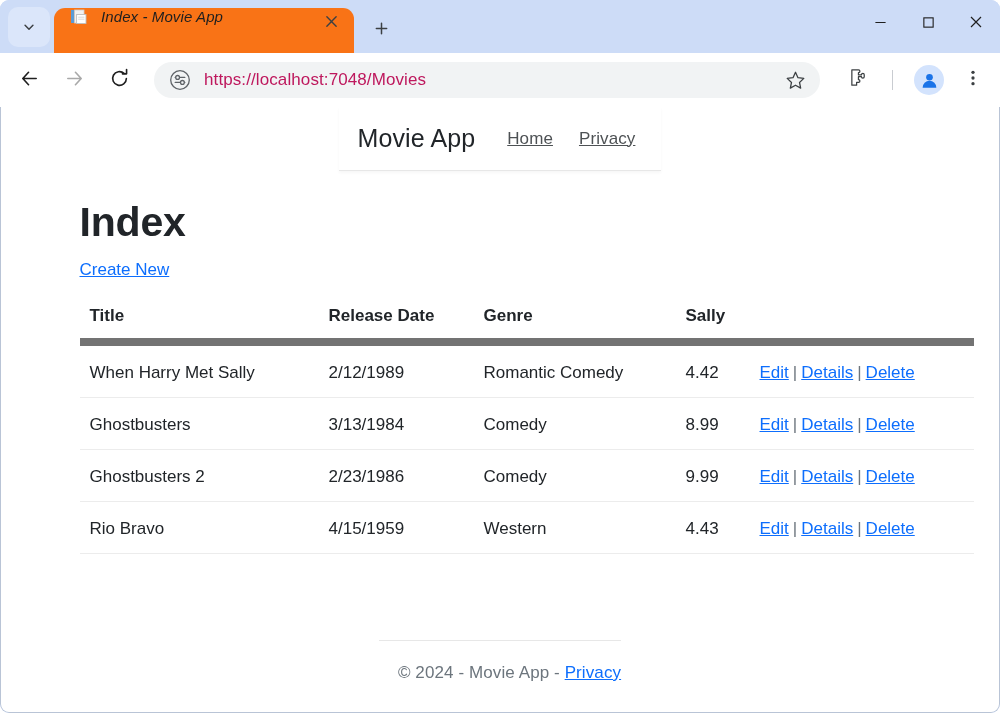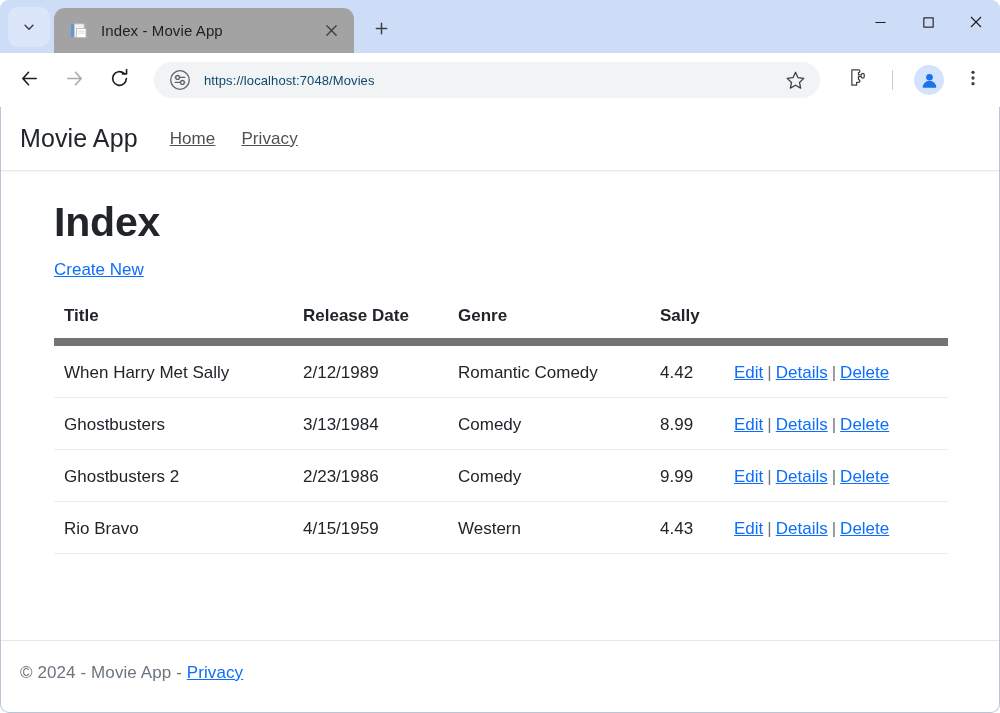--- a/index.html
+++ b/index.html
@@ -37,25 +37,26 @@
     margin: 0 4px 6px 2px;
     border-radius: 10px;
     background: #dbe6fa;
     display: flex; align-items: center; justify-content: center;
     cursor: default;
   }
   .tabsearch svg { display:block; }
 
   .tab {
     width: 300px; height: 45px;
-    background: #a3a3a3;
+    background: #f97316;
     border-radius: 11px 11px 0 0;
-    display: flex; align-items: center;
+    display: flex; 
     padding: 0 10px 0 16px;
     position: relative;
+    font-style: italic;
   }
   .tab-favicon {
     width: 18px; height: 18px;
     flex: 0 0 18px;
     margin-right: 13px;
     position: relative;
   }
   .tab-title {
     flex: 1 1 auto;
     font-size: 15px;
@@ -118,22 +119,22 @@
     padding: 0 8px 0 14px;
   }
   .site-icon {
     width: 24px; height: 24px;
     flex: 0 0 24px;
     display: flex; align-items: center; justify-content: center;
     margin-right: 12px;
   }
   .url {
     flex: 1 1 auto;
-    font-size: 13px;
-    color: #0c4a6e;
+    font-size: 17px;
+    color: #be185d;
     white-space: nowrap; overflow: hidden;
     letter-spacing: .1px;
   }
   .star {
     width: 30px; height: 30px;
     flex: 0 0 30px;
     display: flex; align-items: center; justify-content: center;
     margin-right: 2px;
   }
   .tbicon {
@@ -159,20 +160,21 @@
   .viewport {
     flex: 1 1 auto;
     background: #ffffff;
     border-left: 1px solid #b9c4d6;
     border-right: 1px solid #b9c4d6;
     border-bottom: 1px solid #b9c4d6;
     border-radius: 0 0 9px 9px;
     display: flex;
     flex-direction: column;
     overflow: hidden;
+    align-items: center;
   }
 
   
   .sitenav {
     height: 64px;
     flex: 0 0 64px;
     display: flex;
     align-items: center;
     padding-left: 19px;
     border-bottom: 1px solid #e7e7e7;

